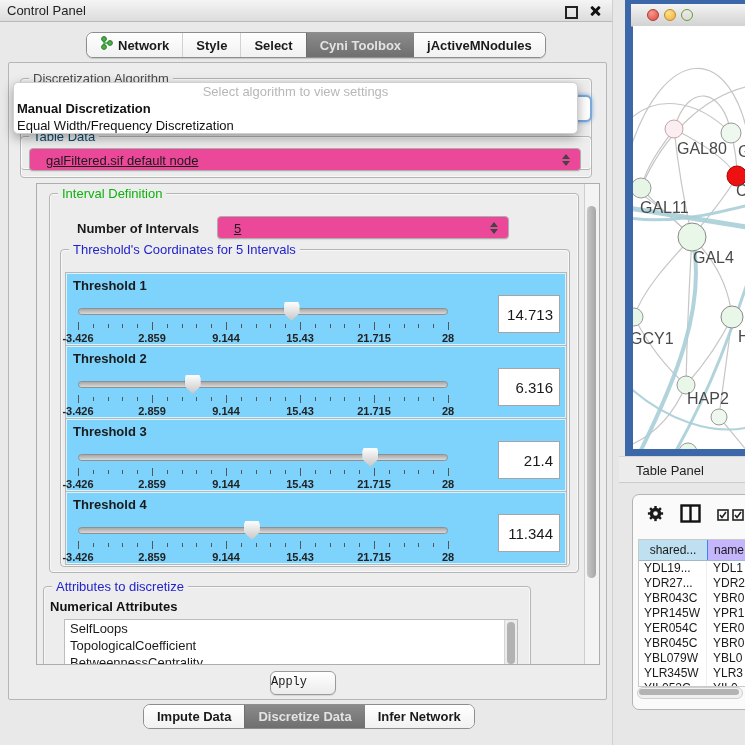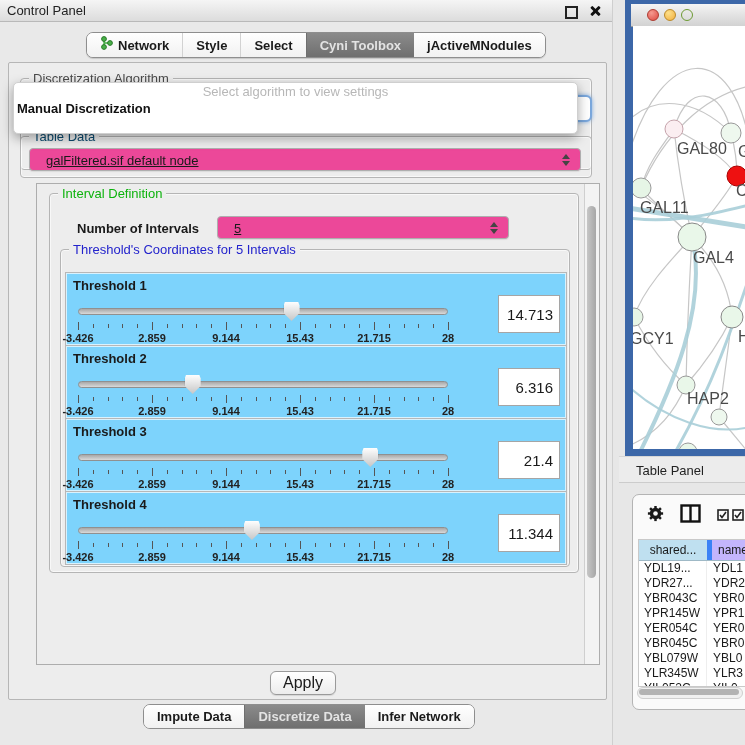--- a/index.html
+++ b/index.html
@@ -65,41 +65,41 @@
   .scale span{position:absolute;transform:translateX(-50%);font-size:11px;font-weight:700;color:#222;white-space:nowrap;}
   .val{position:absolute;right:6px;top:22px;width:62px;height:38px;background:#fff;border:1px solid #a5a5a5;
       font-size:15px;line-height:38px;text-align:right;padding-right:6px;box-sizing:border-box;}
   
   .attr-title{position:absolute;left:6px;top:12px;font-size:13px;font-weight:700;color:#111;}
   .attr-list{position:absolute;left:20px;top:32px;width:452px;height:70px;background:#fff;border:1px solid #bdbdbd;overflow:hidden;}
   .attr-item{font-size:13px;line-height:17px;padding-left:5px;white-space:nowrap;}
   .attr-vscroll{position:absolute;right:0;top:0;width:12px;height:100%;background:#ececec;border-left:1px solid #d5d5d5;}
   .attr-vscroll .thumbv{position:absolute;left:2px;top:2px;width:8px;height:42px;border-radius:4px;background:#b2b2b2;}
   .apply-btn{position:absolute;left:270px;top:671px;width:64px;height:22px;border:1px solid #9a9a9a;border-radius:6px;
-      background:linear-gradient(#ffffff,#ececec);font-size:16px;text-align:center;line-height:21px;box-shadow:0 1px 1px rgba(0,0,0,.1);}
+      background:linear-gradient(#ffffff,#ececec);font-size:12px;text-align:left;line-height:21px;box-shadow:0 1px 1px rgba(0,0,0,.1);font-family:Liberation Mono, monospace;}
   .bottombar{position:absolute;left:143px;top:704px;height:23px;display:flex;border:1px solid #8e8e8e;
       border-radius:7px;overflow:hidden;background:#fdfdfd;}
   .bottombar .tab{font-size:13px;line-height:21px;}
   
   .netwin{position:absolute;left:625px;top:0;width:120px;height:459px;background:#3c67a8;}
   .net-titlebar{position:absolute;left:6px;top:4px;right:0;height:22px;background:linear-gradient(#f4f4f4,#d2d2d2);
       border-bottom:1px solid #9a9a9a;}
   .tl{position:absolute;top:5px;width:12px;height:12px;border-radius:50%;box-sizing:border-box;}
   .tl.red{left:16px;background:radial-gradient(circle at 35% 30%,#f59a90,#dd4840);border:1px solid #ad3a30;}
   .tl.yel{left:33px;background:radial-gradient(circle at 35% 30%,#fde08a,#f2ae3d);border:1px solid #bb8a28;}
   .tl.grn{left:50px;background:radial-gradient(circle at 35% 30%,#cdeb95,#86c243;);border:1px solid #6d9a33;}
   .canvas{position:absolute;left:8px;top:26px;right:0;bottom:10px;background:#fff;overflow:hidden;}
   .tp-bar{position:absolute;left:619px;top:456px;width:126px;height:27px;background:#ececec;
       border-top:1px solid #d6d6d6;border-bottom:1px solid #cccccc;font-size:13px;line-height:27px;padding-left:17px;box-sizing:border-box;color:#222;}
   .tp-body{position:absolute;left:632px;top:494px;width:113px;height:214px;background:#fafafa;
       border:1px solid #b4b4b4;border-radius:7px 0 0 7px;overflow:hidden;}
   .tp-toolbar{position:absolute;left:0;top:0;width:100%;height:38px;}
   .tp-table{position:absolute;left:5px;top:44px;right:0;height:146px;overflow:hidden;background:#fff;border:1px solid #c9c9c9;border-right:none;}
   .tp-hrow{display:flex;height:20px;border-bottom:1px solid #9fb9c6;}
-  .tp-h1{width:68px;background:#bfe0f0;border-right:5px solid #3b82f6;font-size:12px;line-height:20px;text-align:center;overflow:hidden;white-space:nowrap;}
+  .tp-h1{width:68px;background:#bfe0f0;border-right:1px solid #3b82f6;font-size:12px;line-height:20px;text-align:center;overflow:hidden;white-space:nowrap;}
   .tp-h2{flex:1;background:#c4b5fd;font-size:12px;line-height:20px;padding-left:6px;overflow:hidden;white-space:nowrap;}
   .tp-row{display:flex;height:15px;font-size:12px;line-height:15px;}
   .tp-c1{width:68px;padding-left:5px;border-right:1px solid #eee;overflow:hidden;white-space:nowrap;box-sizing:border-box;}
   .tp-c2{flex:1;padding-left:6px;overflow:hidden;white-space:nowrap;}
   .hscroll{position:absolute;left:4px;right:3px;bottom:10px;height:10px;background:#f0f0f0;border:1px solid #cfcfcf;border-radius:6px;}
   .hscroll .thumbh{position:absolute;left:1px;top:1px;height:6px;width:96%;background:#b3b3b3;border-radius:4px;}
   .icon{display:inline-block;}
   svg text{font-family:"Liberation Sans",sans-serif;}
 </style>
 </head>
@@ -143,20 +143,21 @@
   <div class="outer"></div>
 
   <div class="group" style="left:20px;top:78px;width:570px;height:90px;">
     <span class="group-label lab-gray">Discretization Algorithm</span>
   </div>
   <div class="focus-combo"></div>
 
   <div class="popup">
     <div class="ph">Select algorithm to view settings</div>
     <div class="opt b">Manual Discretization</div>
+    <div class="opt">Equal Width/Frequency Discretization</div>
   </div>
 
   <div class="group" style="left:20px;top:136px;width:570px;height:40px;">
     <span class="group-label lab-dark">Table Data</span>
     <div class="combo" style="left:8px;top:11px;width:552px;">
       <span>galFiltered.sif default node</span>
       <span class="stepper">
           <i class="up"></i>
           <i class="dn"></i>
         </span>
@@ -353,20 +354,34 @@
                   <span style="left: 80%;">21.715</span>
                   <span style="left: 100%;">28</span>
                 </div>
               </div>
               <div class="val">11.344</div>
             </div>
           </div>
       </div>
     </div>
 
+    <div class="group" style="left:6px;top:402px;width:486px;height:120px;">
+      <span class="group-label lab-blue">Attributes to discretize</span>
+      <div class="attr-title">Numerical Attributes</div>
+      <div class="attr-list">
+        <div id="attr-items">
+            <div class="attr-item">SelfLoops</div>
+            <div class="attr-item">TopologicalCoefficient</div>
+            <div class="attr-item">BetweennessCentrality</div>
+          </div>
+        <div class="attr-vscroll">
+            <div class="thumbv"></div>
+          </div>
+      </div>
+    </div>
 
     <div class="vscroll">
       <div class="thumbv" style="top:22px;height:372px;"></div>
     </div>
   </div>
 
   <div class="apply-btn">Apply</div>
 
   <div class="bottombar">
     <div class="tab">

